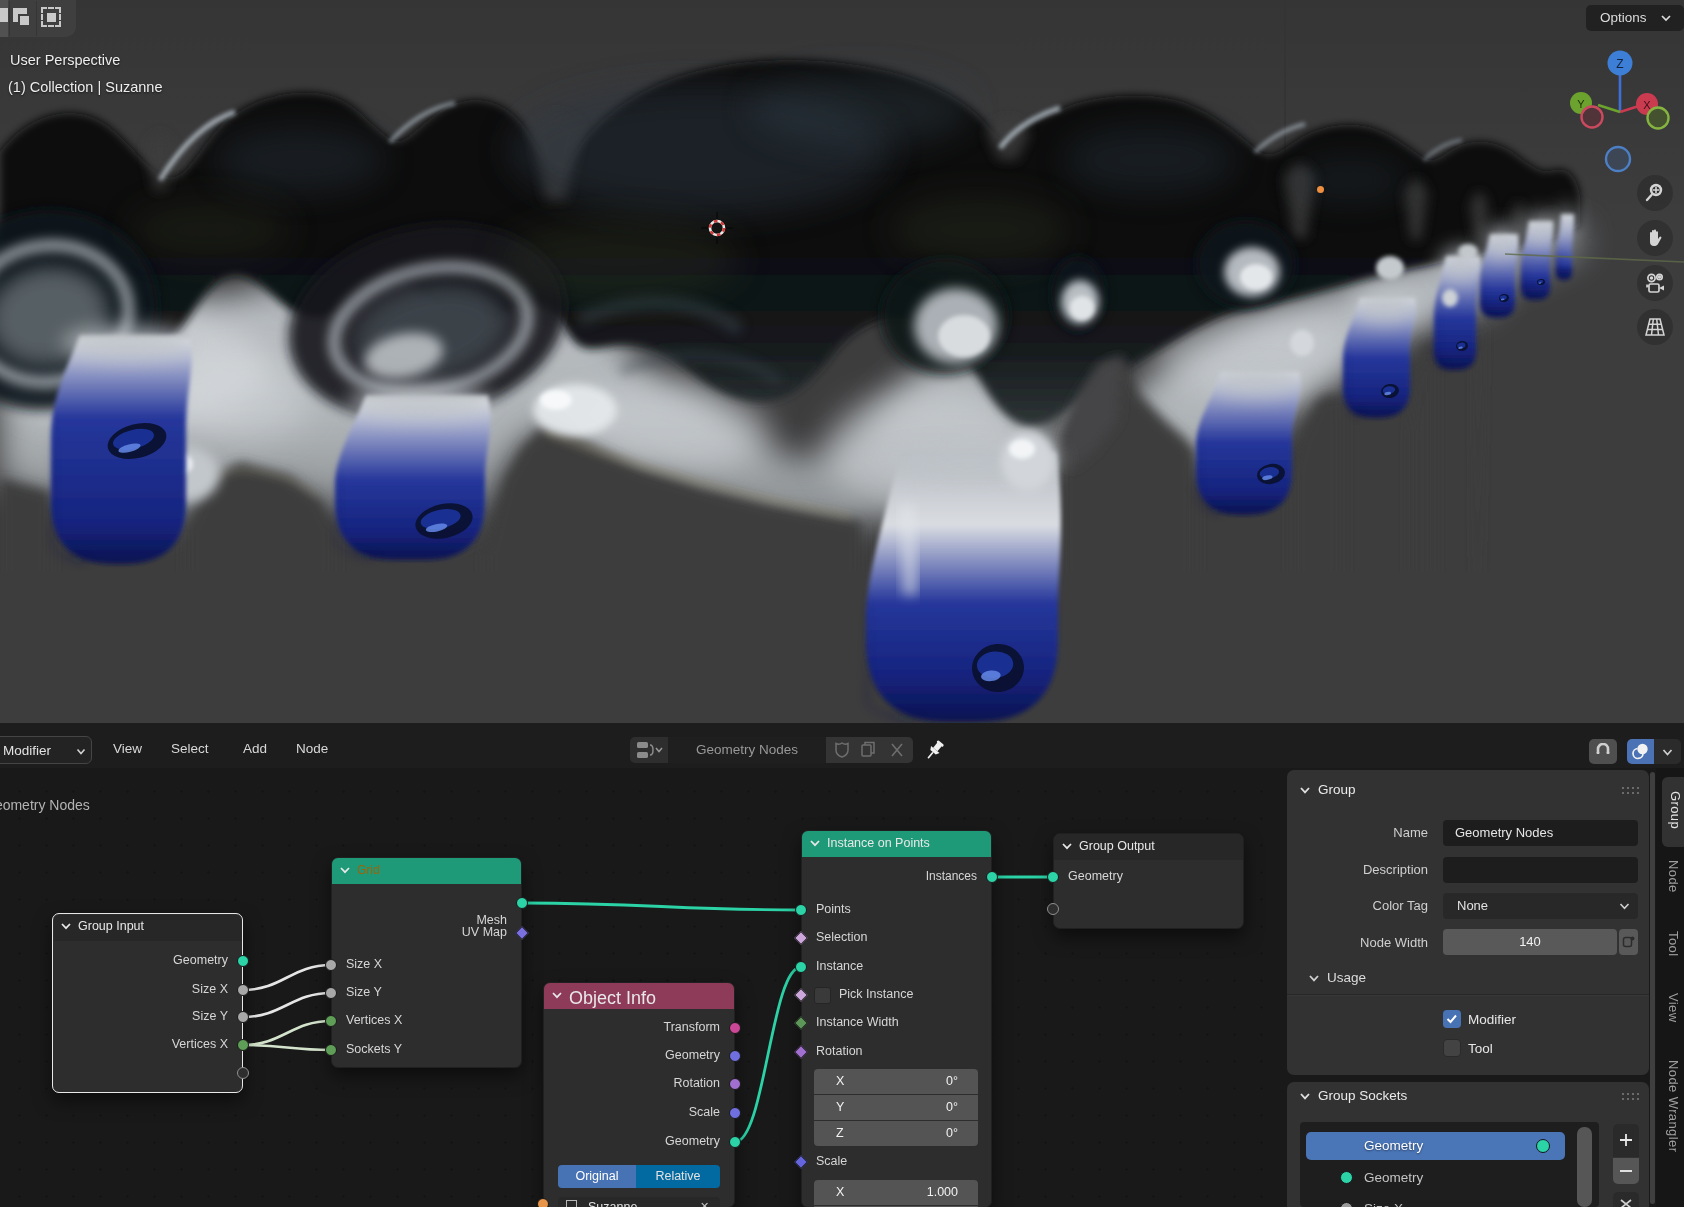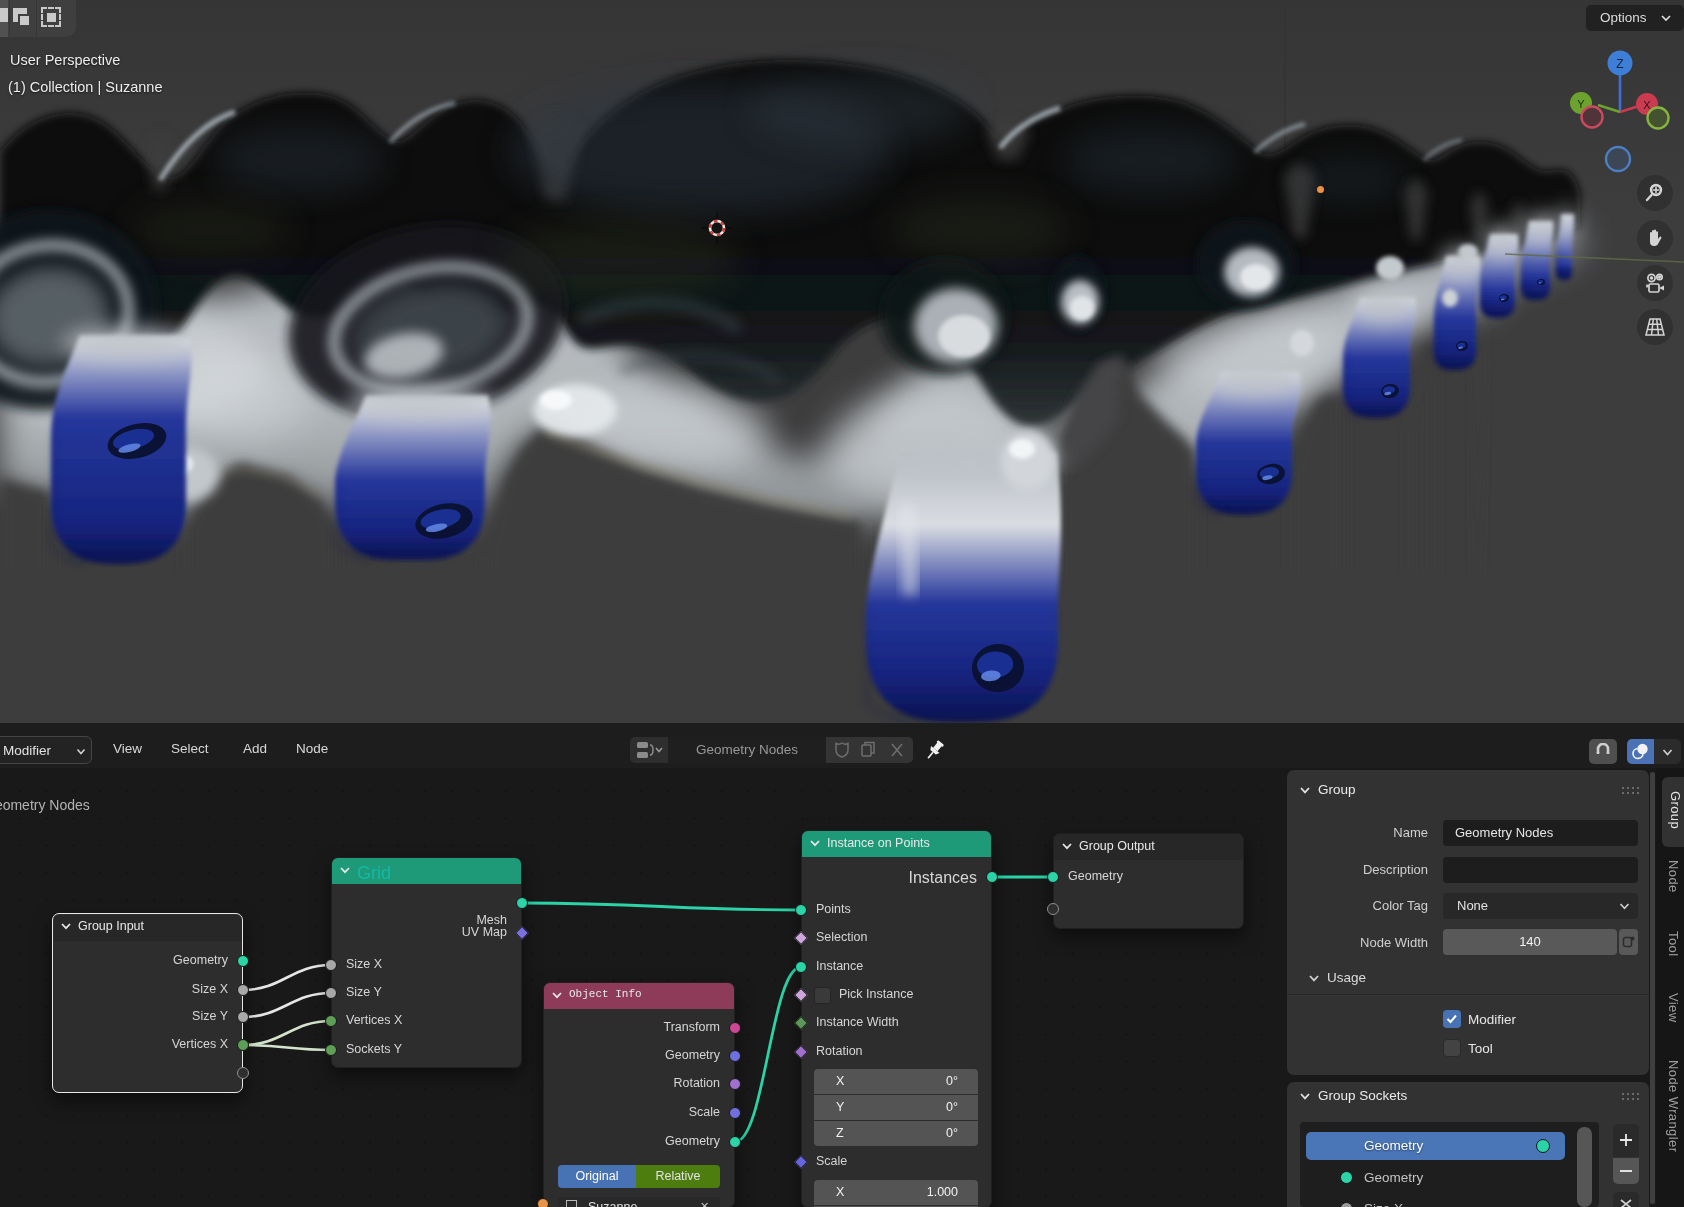--- a/index.html
+++ b/index.html
@@ -403,64 +403,64 @@
 <div class="abs" style="left:237px;top:232px;width:12px;height:12px;border-radius:50%;background:#2bd3a7;border:1.4px solid #191919;"></div>
 <div class="abs" style="left:237px;top:261px;width:12px;height:12px;border-radius:50%;background:#a8a8a8;border:1.4px solid #191919;"></div>
 <div class="abs" style="left:237px;top:288px;width:12px;height:12px;border-radius:50%;background:#a8a8a8;border:1.4px solid #191919;"></div>
 <div class="abs" style="left:237px;top:316px;width:12px;height:12px;border-radius:50%;background:#5f9e57;border:1.4px solid #191919;"></div>
 <div class="abs" style="left:237px;top:344px;width:12px;height:12px;border-radius:50%;background:#2e2e2e;border:1.6px solid #909090;"></div>
 <div class="abs" style="left:331px;top:134px;width:191px;height:211px;background:#2f2f2ff0;border-radius:7px;border:1px solid #202020;box-shadow:0 8px 18px rgba(0,0,0,.5);"></div>
     <div class="abs" style="left:332px;top:135px;width:189px;height:26px;background:#1e9a78;border-radius:6px 6px 0 0;"></div>
     <svg class="abs" style="left:339px;top:141px;" width="12" height="12" viewBox="0 0 12 12">
       <path d="M2,4 L6,8.2 L10,4" stroke="#e8e8e8" stroke-width="1.7" fill="none"></path>
     </svg>
-    <div class="abs" style="left:357px;top:140px;font-size:18px;color:#14b8a6;">Grid</div>
+    <div class="abs" style="left:357px;top:140px;font-size:12px;color:#a16207;">Grid</div>
 <div class="abs" style="left:387px;top:172px;width:120px;text-align:right;font-size:12.5px;color:#d6d6d6;white-space:nowrap;margin-top:18px;">Mesh</div>
 <div class="abs" style="left:387px;top:202px;width:120px;text-align:right;font-size:12.5px;color:#d6d6d6;white-space:nowrap;">UV Map</div>
 <div class="abs" style="left:516px;top:174px;width:12px;height:12px;border-radius:50%;background:#2bd3a7;border:1.4px solid #191919;"></div>
 <div class="abs" style="left:517px;top:205px;width:10px;height:10px;background:#7a70e0;border:1.2px solid #191919;transform:rotate(45deg);"></div>
 <div class="abs" style="left:346px;top:234px;font-size:12.5px;color:#d6d6d6;white-space:nowrap;">Size X</div>
 <div class="abs" style="left:346px;top:262px;font-size:12.5px;color:#d6d6d6;white-space:nowrap;">Size Y</div>
 <div class="abs" style="left:346px;top:290px;font-size:12.5px;color:#d6d6d6;white-space:nowrap;">Vertices X</div>
 <div class="abs" style="left:346px;top:319px;font-size:12.5px;color:#d6d6d6;white-space:nowrap;">Sockets Y</div>
 <div class="abs" style="left:325px;top:236px;width:12px;height:12px;border-radius:50%;background:#a8a8a8;border:1.4px solid #191919;"></div>
 <div class="abs" style="left:325px;top:264px;width:12px;height:12px;border-radius:50%;background:#a8a8a8;border:1.4px solid #191919;"></div>
 <div class="abs" style="left:325px;top:292px;width:12px;height:12px;border-radius:50%;background:#5f9e57;border:1.4px solid #191919;"></div>
 <div class="abs" style="left:325px;top:321px;width:12px;height:12px;border-radius:50%;background:#5f9e57;border:1.4px solid #191919;"></div>
 <div class="abs" style="left:543px;top:259px;width:192px;height:226px;background:#2f2f2ff0;border-radius:7px;border:1px solid #202020;box-shadow:0 8px 18px rgba(0,0,0,.5);"></div>
     <div class="abs" style="left:544px;top:260px;width:190px;height:26px;background:#8e3a59;border-radius:6px 6px 0 0;"></div>
     <svg class="abs" style="left:551px;top:266px;" width="12" height="12" viewBox="0 0 12 12">
       <path d="M2,4 L6,8.2 L10,4" stroke="#e8e8e8" stroke-width="1.7" fill="none"></path>
     </svg>
-    <div class="abs" style="left:569px;top:265px;font-size:11px;color:#e8e8e8;font-family:Liberation Mono, monospace;">Object Info</div>
+    <div class="abs" style="left:569px;top:265px;font-size:18px;color:#e8e8e8;">Object Info</div>
 <div class="abs" style="left:600px;top:297px;width:120px;text-align:right;font-size:12.5px;color:#d6d6d6;white-space:nowrap;">Transform</div>
 <div class="abs" style="left:600px;top:325px;width:120px;text-align:right;font-size:12.5px;color:#d6d6d6;white-space:nowrap;">Geometry</div>
 <div class="abs" style="left:600px;top:353px;width:120px;text-align:right;font-size:12.5px;color:#d6d6d6;white-space:nowrap;">Rotation</div>
 <div class="abs" style="left:600px;top:382px;width:120px;text-align:right;font-size:12.5px;color:#d6d6d6;white-space:nowrap;">Scale</div>
 <div class="abs" style="left:600px;top:411px;width:120px;text-align:right;font-size:12.5px;color:#d6d6d6;white-space:nowrap;">Geometry</div>
 <div class="abs" style="left:729px;top:299px;width:12px;height:12px;border-radius:50%;background:#cc4796;border:1.4px solid #191919;"></div>
 <div class="abs" style="left:729px;top:327px;width:12px;height:12px;border-radius:50%;background:#6f6fe0;border:1.4px solid #191919;"></div>
 <div class="abs" style="left:729px;top:355px;width:12px;height:12px;border-radius:50%;background:#a16fd0;border:1.4px solid #191919;"></div>
 <div class="abs" style="left:729px;top:384px;width:12px;height:12px;border-radius:50%;background:#6f6fe0;border:1.4px solid #191919;"></div>
 <div class="abs" style="left:729px;top:413px;width:12px;height:12px;border-radius:50%;background:#2bd3a7;border:1.4px solid #191919;"></div>
 <div class="abs" style="left:558px;top:442px;width:78px;height:23px;background:#4772b3;border-radius:4px 0 0 4px;text-align:center;font-size:12.5px;color:#fff;line-height:23px;">Original</div>
-<div class="abs" style="left:636px;top:442px;width:84px;height:23px;background:#4d7c0f;border-radius:0 4px 4px 0;text-align:center;font-size:12.5px;color:#e2e2e2;line-height:23px;">Relative</div>
+<div class="abs" style="left:636px;top:442px;width:84px;height:23px;background:#0369a1;border-radius:0 4px 4px 0;text-align:center;font-size:12.5px;color:#e2e2e2;line-height:23px;">Relative</div>
 <div class="abs" style="left:558px;top:474px;width:162px;height:10px;background:#282828;border-radius:4px 4px 0 0;overflow:hidden;">
       <div class="abs" style="left:8px;top:3px;width:11px;height:11px;border:1.4px solid #b8b8b8;"></div>
       <div class="abs" style="left:30px;top:3px;font-size:12.5px;color:#e0e0e0;">Suzanne</div>
       <div class="abs" style="left:142px;top:3px;font-size:11px;color:#c8c8c8;">✕</div>
     </div>
 <div class="abs" style="left:537px;top:475px;width:12px;height:12px;border-radius:50%;background:#e8954a;border:1.4px solid #191919;"></div>
 <div class="abs" style="left:801px;top:107px;width:191px;height:378px;background:#2f2f2ff0;border-radius:7px;border:1px solid #202020;box-shadow:0 8px 18px rgba(0,0,0,.5);"></div>
     <div class="abs" style="left:802px;top:108px;width:189px;height:26px;background:#1e9a78;border-radius:6px 6px 0 0;"></div>
     <svg class="abs" style="left:809px;top:114px;" width="12" height="12" viewBox="0 0 12 12">
       <path d="M2,4 L6,8.2 L10,4" stroke="#e8e8e8" stroke-width="1.7" fill="none"></path>
     </svg>
     <div class="abs" style="left:827px;top:113px;font-size:12.5px;color:#e8e8e8;">Instance on Points</div>
-<div class="abs" style="left:857px;top:146px;width:120px;text-align:right;font-size:16px;color:#d6d6d6;white-space:nowrap;">Instances</div>
+<div class="abs" style="left:857px;top:146px;width:120px;text-align:right;font-size:12px;color:#d6d6d6;white-space:nowrap;">Instances</div>
 <div class="abs" style="left:986px;top:148px;width:12px;height:12px;border-radius:50%;background:#2bd3a7;border:1.4px solid #191919;"></div>
 <div class="abs" style="left:816px;top:179px;font-size:12.5px;color:#d6d6d6;white-space:nowrap;">Points</div>
 <div class="abs" style="left:795px;top:181px;width:12px;height:12px;border-radius:50%;background:#2bd3a7;border:1.4px solid #191919;"></div>
 <div class="abs" style="left:816px;top:207px;font-size:12.5px;color:#d6d6d6;white-space:nowrap;">Selection</div>
 <div class="abs" style="left:796px;top:210px;width:10px;height:10px;background:#cda6dc;border:1.2px solid #191919;transform:rotate(45deg);"></div>
 <div class="abs" style="left:816px;top:236px;font-size:12.5px;color:#d6d6d6;white-space:nowrap;">Instance</div>
 <div class="abs" style="left:795px;top:238px;width:12px;height:12px;border-radius:50%;background:#2bd3a7;border:1.4px solid #191919;"></div>
 <div class="abs" style="left:814px;top:264px;width:17px;height:17px;background:#3a3a3a;border:1px solid #252525;border-radius:3px;"></div>
 <div class="abs" style="left:839px;top:264px;font-size:12.5px;color:#d6d6d6;white-space:nowrap;">Pick Instance</div>
 <div class="abs" style="left:796px;top:267px;width:10px;height:10px;background:#cda6dc;border:1.2px solid #191919;transform:rotate(45deg);"></div>

